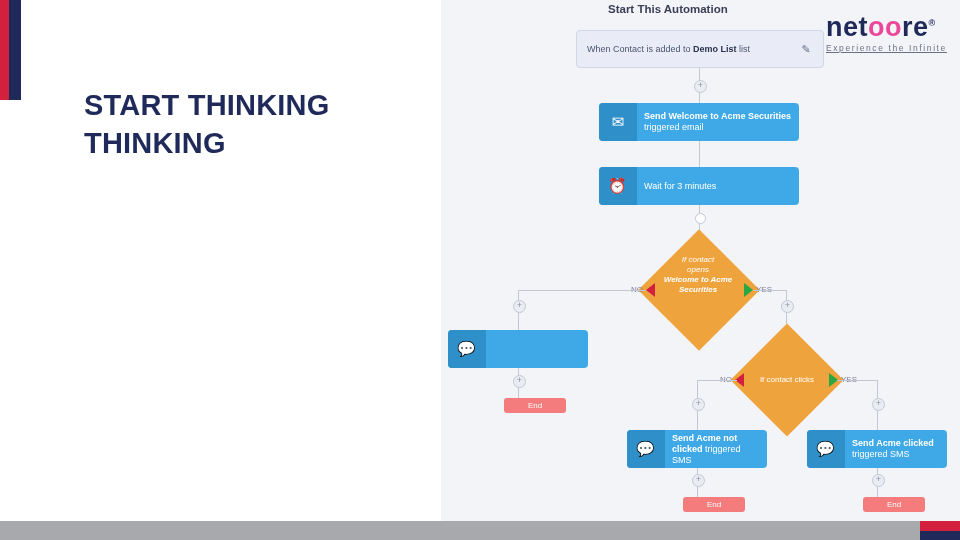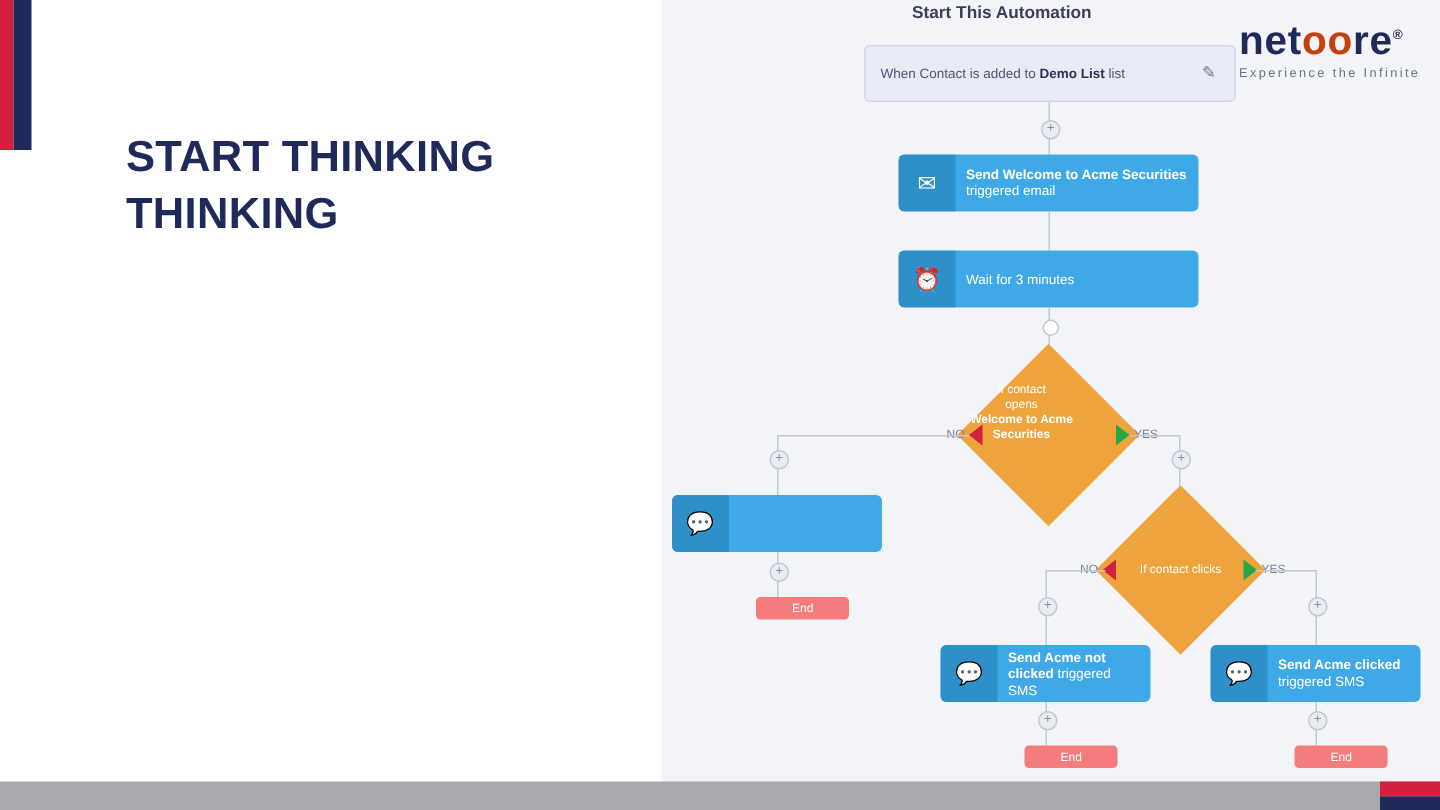--- a/index.html
+++ b/index.html
@@ -29,25 +29,26 @@
   }
   
   .logo{
     position:absolute;left:826px;top:8px;width:130px;height:50px;
     text-align:left;
   }
   .logo-word{
     font-size:27px;font-weight:700;color:#1f2a5a;letter-spacing:0.5px;
     line-height:30px;white-space:nowrap;
   }
-  .logo-word .oo{color:#c2410c;margin-top:19px;}
+  .logo-word .oo{color:#ec4899;margin-top:19px;}
   .logo-reg{font-size:9px;vertical-align:super;color:#1f2a5a;}
   .logo-tag{
     font-size:8.5px;color:#6b7086;letter-spacing:1.6px;line-height:12px;
     white-space:nowrap;
+    text-decoration:underline;
   }
   
   .bottom-gray{
     position:absolute;left:0;top:521px;width:960px;height:19px;background:#a8a9ad;
   }
   .bottom-red{
     position:absolute;left:920px;top:521px;width:40px;height:10px;background:#d3203f;
   }
   .bottom-navy{
     position:absolute;left:920px;top:531px;width:40px;height:9px;background:#1f2a5a;
@@ -147,21 +148,21 @@
 
     <div class="node action-box" style="left:158px;top:167px;">
       <div class="action-icon">⏰</div>
       <div class="action-label">Wait for 3 minutes</div>
     </div>
 
     <div class="conn" style="left:258px;top:205px;width:1px;height:42px;"></div>
     <div class="dot" style="left:254px;top:213px;"></div>
 
     <div class="node diamond" style="left:215px;top:247px;width:86px;height:86px;"></div>
-    <div class="diamond-text" style="left:204px;top:255px;width:72px;">
+    <div class="diamond-text" style="left:221px;top:255px;width:72px;font-style:italic;">
       <span>If contact</span><br>
       <span>opens</span><br>
       <b>Welcome to Acme Securities</b>
     </div>
     <div class="tri tri-no" style="left:205px;top:283px;"></div>
     <div class="yesno" style="left:190px;top:285px;">NO</div>
     <div class="tri tri-yes" style="left:303px;top:283px;"></div>
     <div class="yesno" style="left:315px;top:285px;">YES</div>
 
     <div class="conn" style="left:77px;top:290px;width:128px;height:1px;"></div>

